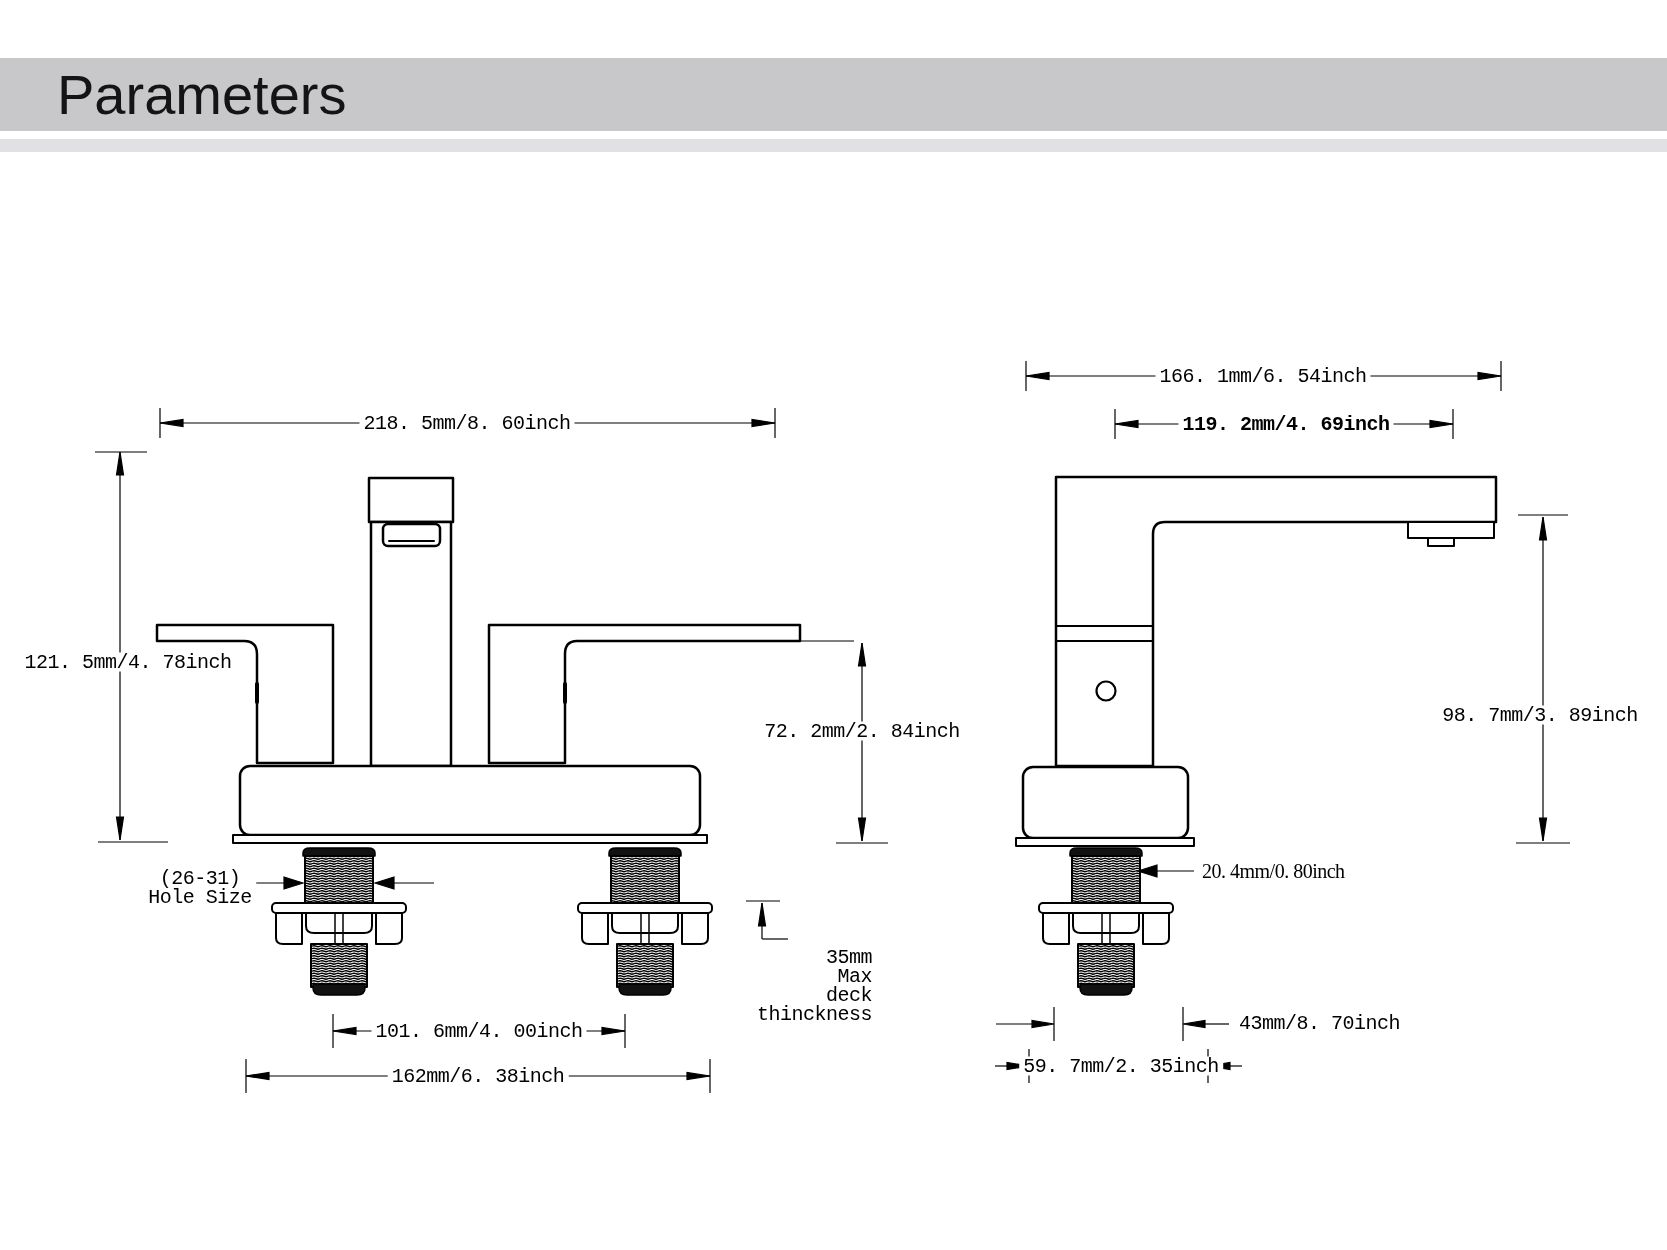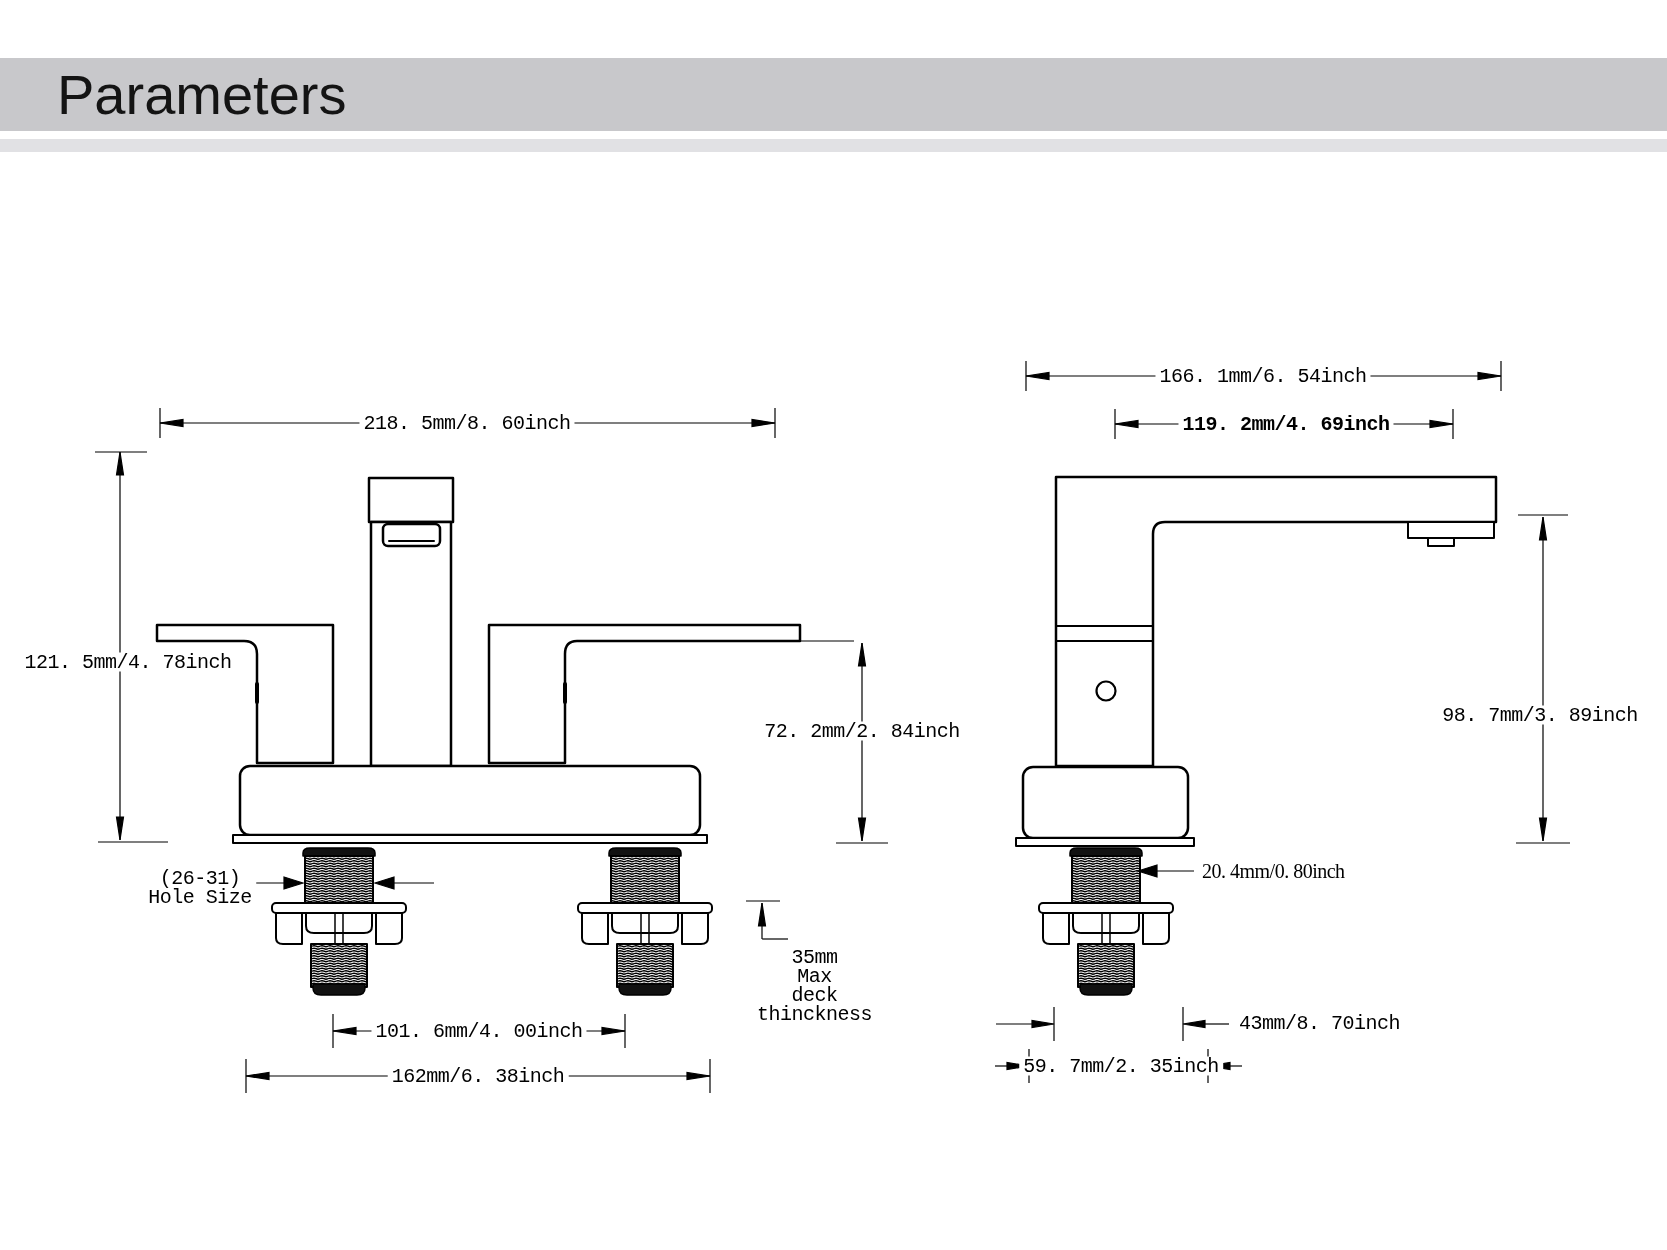--- a/index.html
+++ b/index.html
@@ -37,21 +37,21 @@
     padding:0 4px;
     white-space:nowrap;
     line-height:19px;
   }
   .dim-label.anchor-left{
     transform:translateY(-50%);
     padding:0 2px;
   }
   .dim-label.block{
     transform:none;
-    text-align:center;
+    text-align:right;
     padding:0 2px;
   }
   .dim-label.center-2line{text-align:center;}
   .dim-label span{display:block;}
 </style>
 </head>
 <body>
 
 <div class="page">
 

